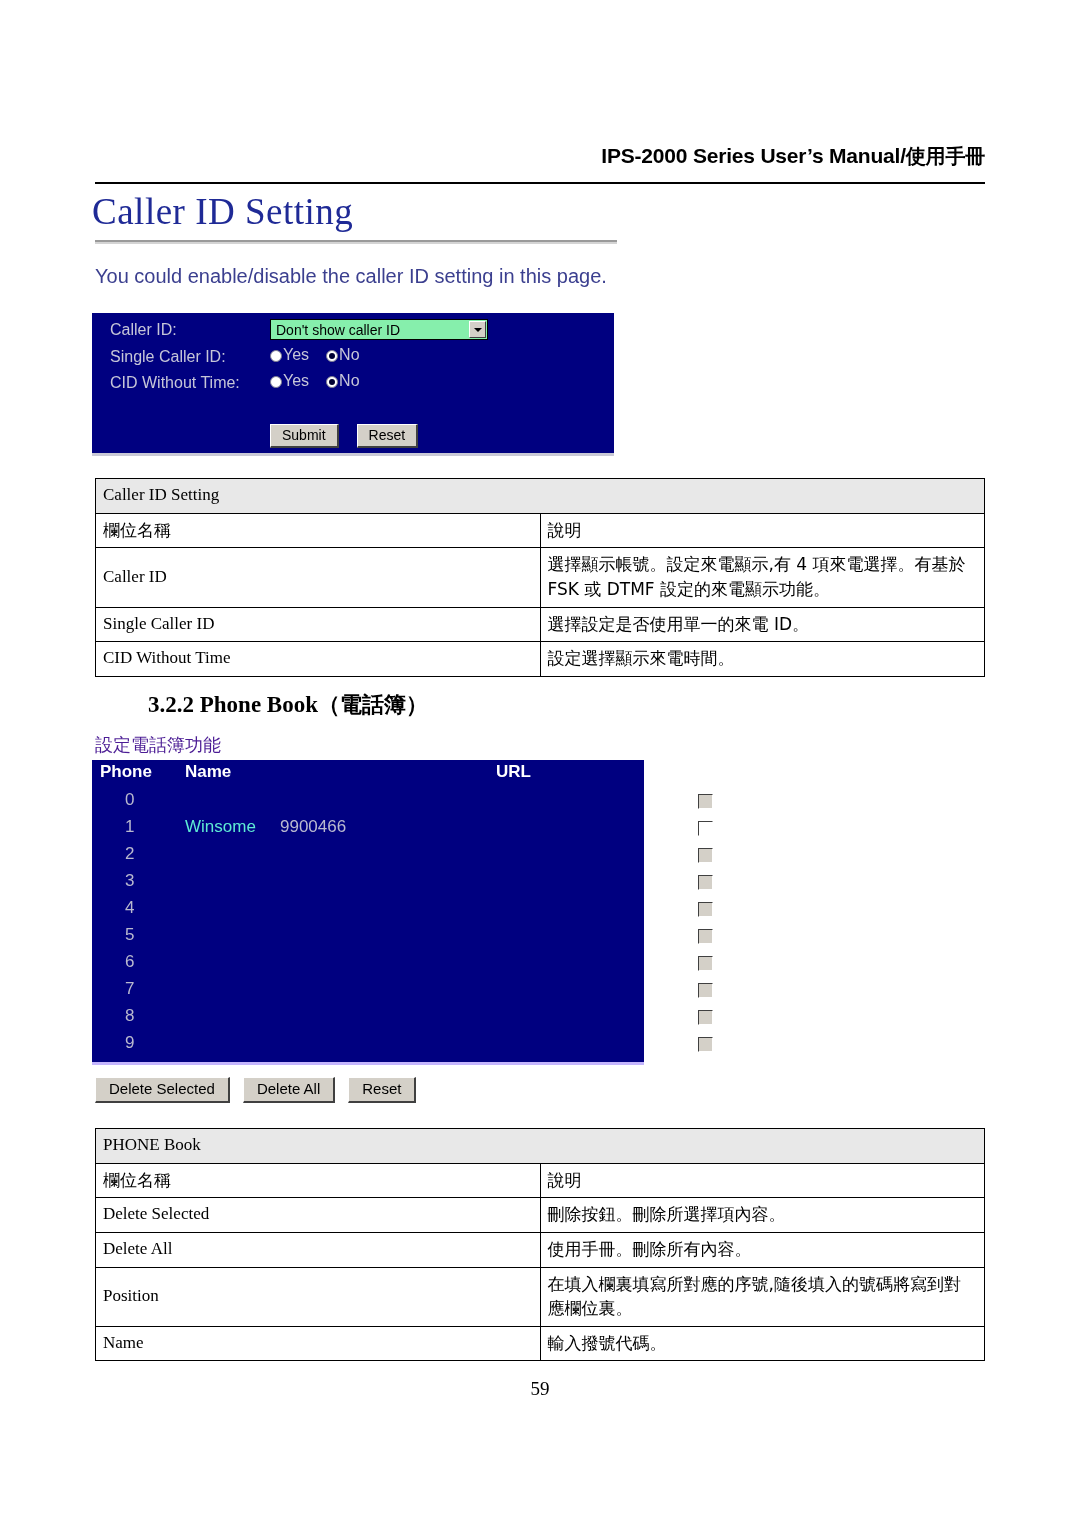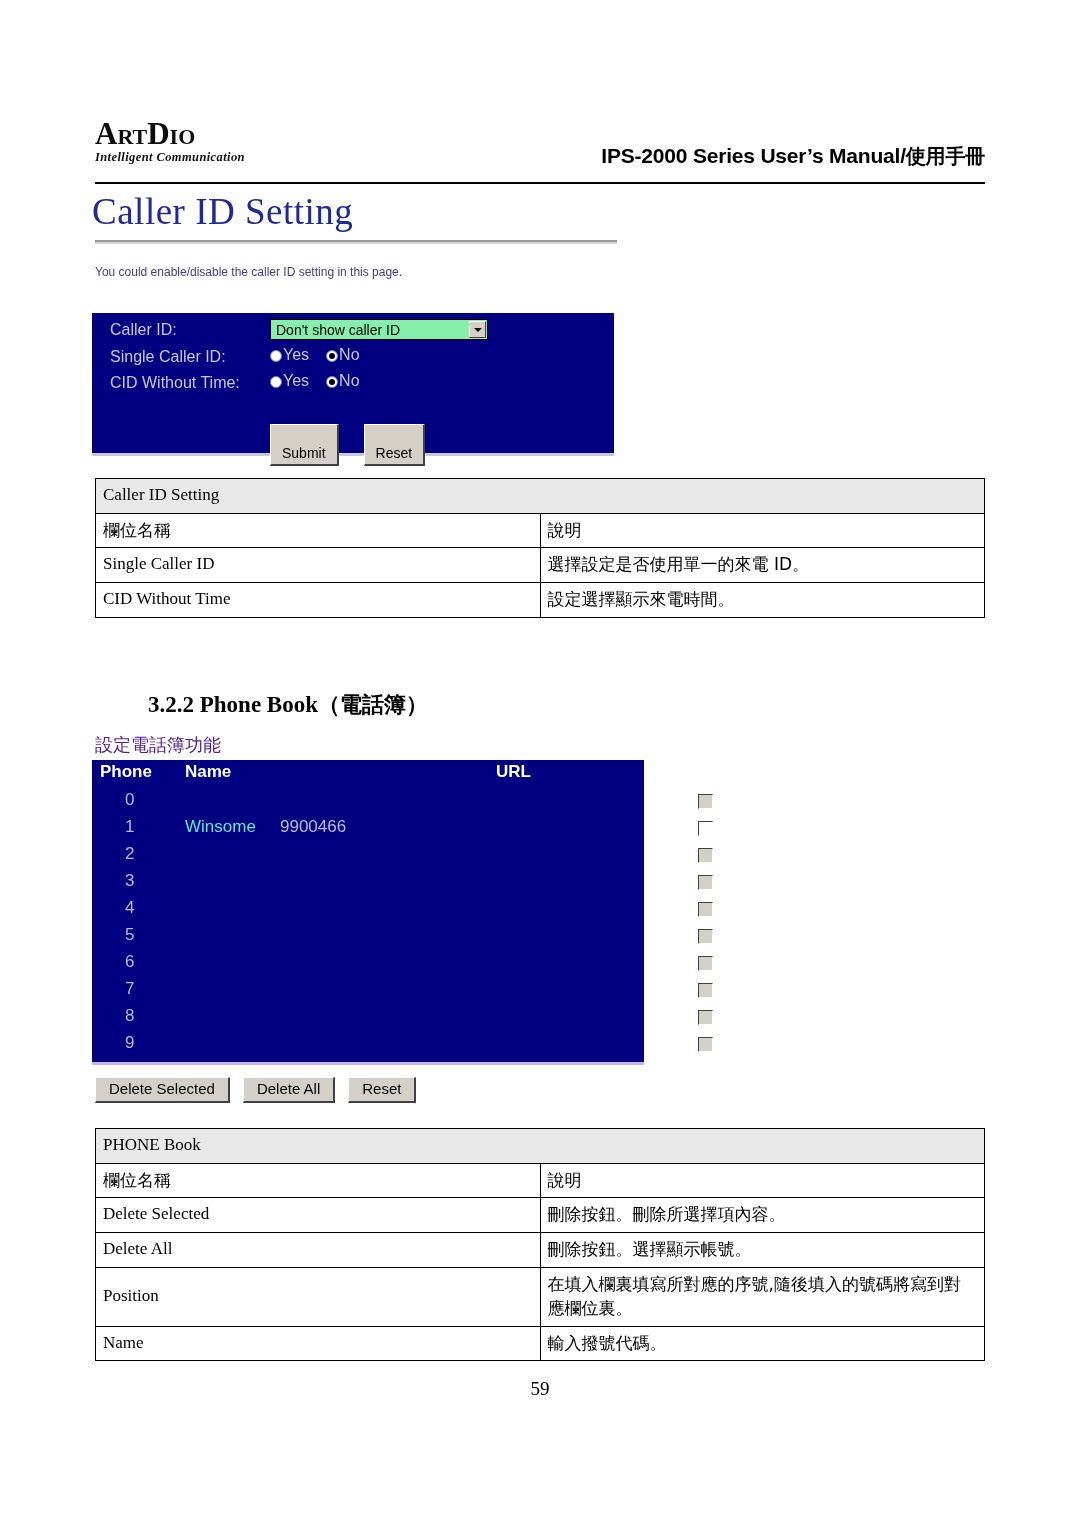--- a/index.html
+++ b/index.html
@@ -103,21 +103,21 @@
     height: 4px;
     background: linear-gradient(to bottom,#9a9a9a 0%,#9a9a9a 50%,#d4d4d4 50%,#d4d4d4 100%);
   }
 
   
   .intro-line {
     position: absolute;
     left: 95px;
     top: 265px;
     font-family: "Liberation Sans", sans-serif;
-    font-size: 12px;
+    font-size: 20px;
     color: #3b3f8f;
     white-space: nowrap;
   }
 
   
   .cid-panel {
     position: absolute;
     left: 92px;
     top: 313px;
     width: 522px;
@@ -238,23 +238,23 @@
   .win-btn {
     display: inline-block;
     background: #d4d0c8;
     border-top: 1px solid #ffffff;
     border-left: 1px solid #ffffff;
     border-right: 2px solid #404040;
     border-bottom: 2px solid #404040;
     font-family: "Liberation Sans", sans-serif;
     font-size: 14px;
     color: #000000;
-    padding: 20px 11px 3px 11px;
+    padding: 2px 11px 3px 11px;
     line-height: 16px;
-    margin-right: 25px;
+    margin-right: 18px;
     box-sizing: border-box;
   }
 
   
   .spec-table {
     position: absolute;
     width: 890px;
     border-collapse: collapse;
     table-layout: fixed;
     font-family: "Liberation Serif", serif;
@@ -404,24 +404,20 @@
     font-size: 19px;
     color: #000000;
   }
 </style>
 </head>
 <body>
 
 <div class="page">
 
   <div class="header">
-    <div class="logo-block">
-      <div class="logo-main"><span>A</span><span class="sm">RT</span><span>D</span><span class="sm">IO</span></div>
-      <div class="logo-sub">Intelligent Communication</div>
-    </div>
     <div class="manual-title"><span>IPS-2000 Series User’s Manual/</span><span class="cjk">使用手冊</span></div>
   </div>
   <div class="header-rule"></div>
 
   <div class="page-title">Caller ID Setting</div>
   <div class="title-rule"></div>
 
   <div class="intro-line">You could enable/disable the caller ID setting in this page.</div>
 
   <div class="cid-panel">
@@ -456,20 +452,24 @@
   <table class="spec-table" id="table-callerid">
     <tbody>
         <tr class="hdr">
       <td colspan="2">Caller ID Setting</td>
     </tr>
     <tr>
       <td class="col-a cjk">欄位名稱</td>
       <td class="cjk">說明</td>
     </tr>
     <tr>
+      <td class="col-a">Caller ID</td>
+      <td class="cjk">選擇顯示帳號。設定來電顯示,有 4 項來電選擇。有基於 FSK 或 DTMF 設定的來電顯示功能。</td>
+    </tr>
+    <tr>
       <td class="col-a">Single Caller ID</td>
       <td class="cjk">選擇設定是否使用單一的來電 ID。</td>
     </tr>
     <tr>
       <td class="col-a">CID Without Time</td>
       <td class="cjk">設定選擇顯示來電時間。</td>
     </tr>
   </tbody>
     </table>
 
@@ -558,21 +558,21 @@
     <tr>
       <td class="col-a cjk">欄位名稱</td>
       <td class="cjk">說明</td>
     </tr>
     <tr>
       <td class="col-a">Delete Selected</td>
       <td class="cjk">刪除按鈕。刪除所選擇項內容。</td>
     </tr>
     <tr>
       <td class="col-a">Delete All</td>
-      <td class="cjk">刪除按鈕。選擇顯示帳號。</td>
+      <td class="cjk">使用手冊。刪除所有內容。</td>
     </tr>
     <tr>
       <td class="col-a">Position</td>
       <td class="cjk">在填入欄裏填寫所對應的序號,隨後填入的號碼將寫到對應欄位裏。</td>
     </tr>
     <tr>
       <td class="col-a">Name</td>
       <td class="cjk">輸入撥號代碼。</td>
     </tr>
   </tbody>

